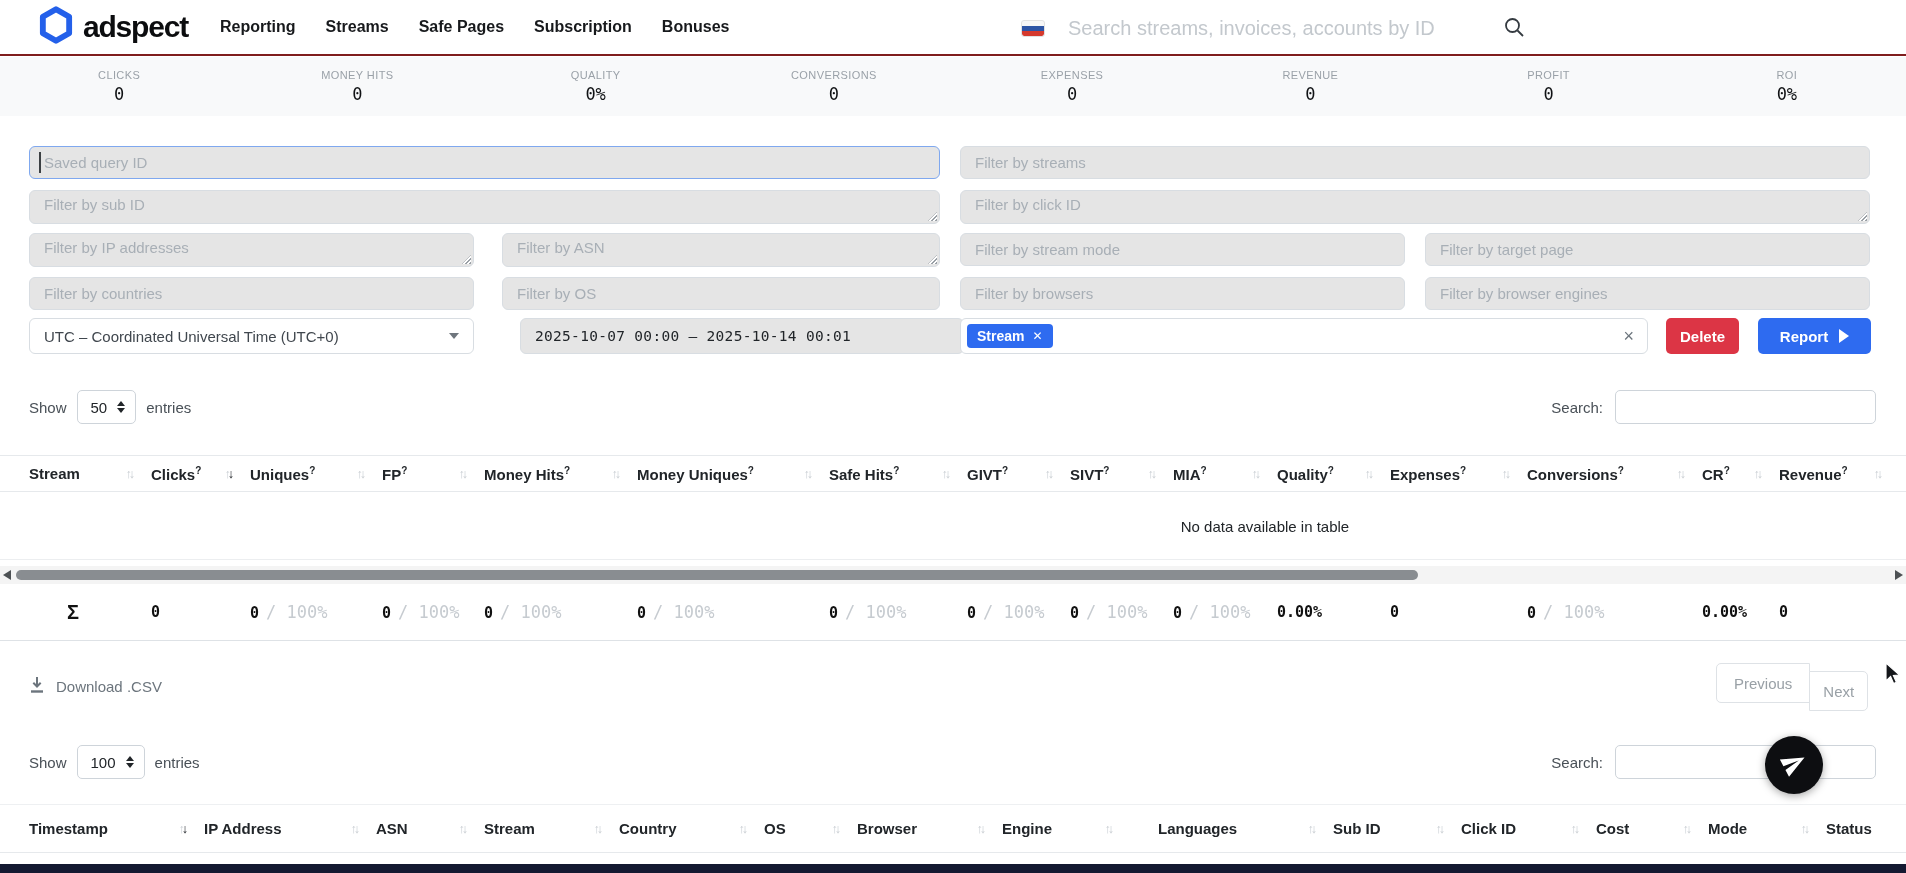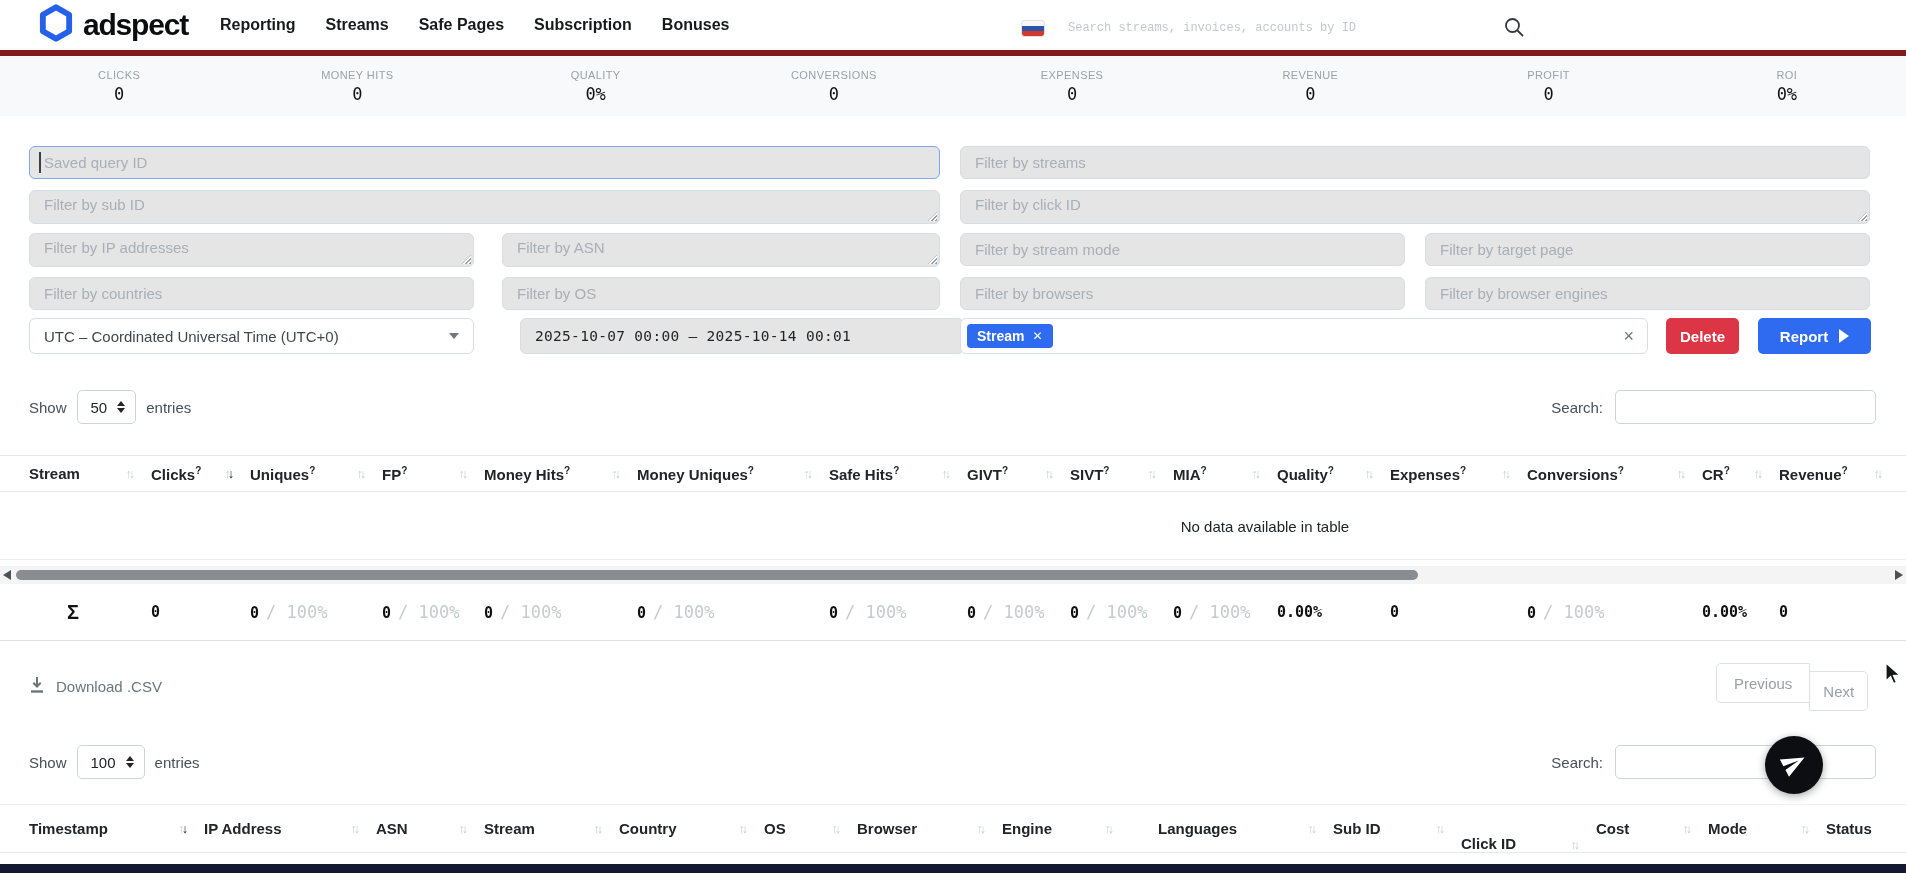--- a/index.html
+++ b/index.html
@@ -2,31 +2,31 @@
 <html><head>
 <meta charset="utf-8">
 <style>
   *{box-sizing:border-box;margin:0;padding:0;}
   html,body{width:1906px;height:873px;}
   body{position:relative;overflow:hidden;background:#fff;color:#212529;
        font-family:"Liberation Sans",sans-serif;}
 
   
   .navbar{position:absolute;top:0;left:0;right:0;height:56px;background:#fff;
-          border-bottom:6px solid #7f1d1d;display:flex;align-items:center;}
+          border-bottom:2px solid #7f1d1d;display:flex;align-items:center;}
   .brand{display:flex;align-items:center;gap:9px;margin-left:38px;}
   .brand-text{font-size:30px;font-weight:700;letter-spacing:-1.2px;color:#0c0d0f;}
   .nav-left{display:flex;gap:30px;margin-left:32px;}
   .nav-item{font-weight:700;font-size:16px;color:#17191c;cursor:pointer;white-space:nowrap;}
   .nav-search{position:absolute;left:1022px;top:0;height:56px;display:flex;align-items:center;gap:24px;}
   .flag{width:22px;height:15px;border-radius:2px;overflow:hidden;outline:1px solid #e2e2e2;}
   .flag div{height:5px;}
   .flag .w{background:#f7f7f7;}.flag .b{background:#2d55a5;}.flag .r{background:#d5392d;}
-  .nav-search input{border:none;outline:none;width:420px;font-size:12px;
-                    font-family:Liberation Mono, monospace;color:#212529;}
+  .nav-search input{border:none;outline:none;width:420px;font-size:20px;
+                    font-family:Liberation Sans, sans-serif;color:#212529;}
   .nav-search input::placeholder{color:#c3c8cd;opacity:1;}
   .search-ico{position:absolute;left:1502px;top:15px;}
   .nav-right{position:absolute;right:42px;top:0;height:56px;display:flex;gap:30px;align-items:center;}
 
   
   .stats{position:absolute;top:57px;left:0;right:0;height:59px;background:#f8f9fa;display:flex;}
   .stat{flex:1;display:flex;flex-direction:column;align-items:center;justify-content:center;gap:3px;}
   .stat-label{font-size:11px;color:#9aa1a8;letter-spacing:.4px;}
   .stat-value{font-family:"DejaVu Sans Mono",monospace;font-size:17px;color:#101214;}
 
@@ -496,21 +496,21 @@
           <i class="d">↓</i>
         </span>
       </div>
       <div class="th" style="width: 128px;">
         <span class="th-label">Sub ID</span>
         <span class="sort">
           <i class="u">↑</i>
           <i class="d">↓</i>
         </span>
       </div>
-      <div class="th" style="width: 135px; align-items: flex-end;">
+      <div class="th" style="width: 135px;">
         <span class="th-label">Click ID</span>
         <span class="sort">
           <i class="u">↑</i>
           <i class="d">↓</i>
         </span>
       </div>
       <div class="th" style="width: 112px;">
         <span class="th-label">Cost</span>
         <span class="sort">
           <i class="u">↑</i>

